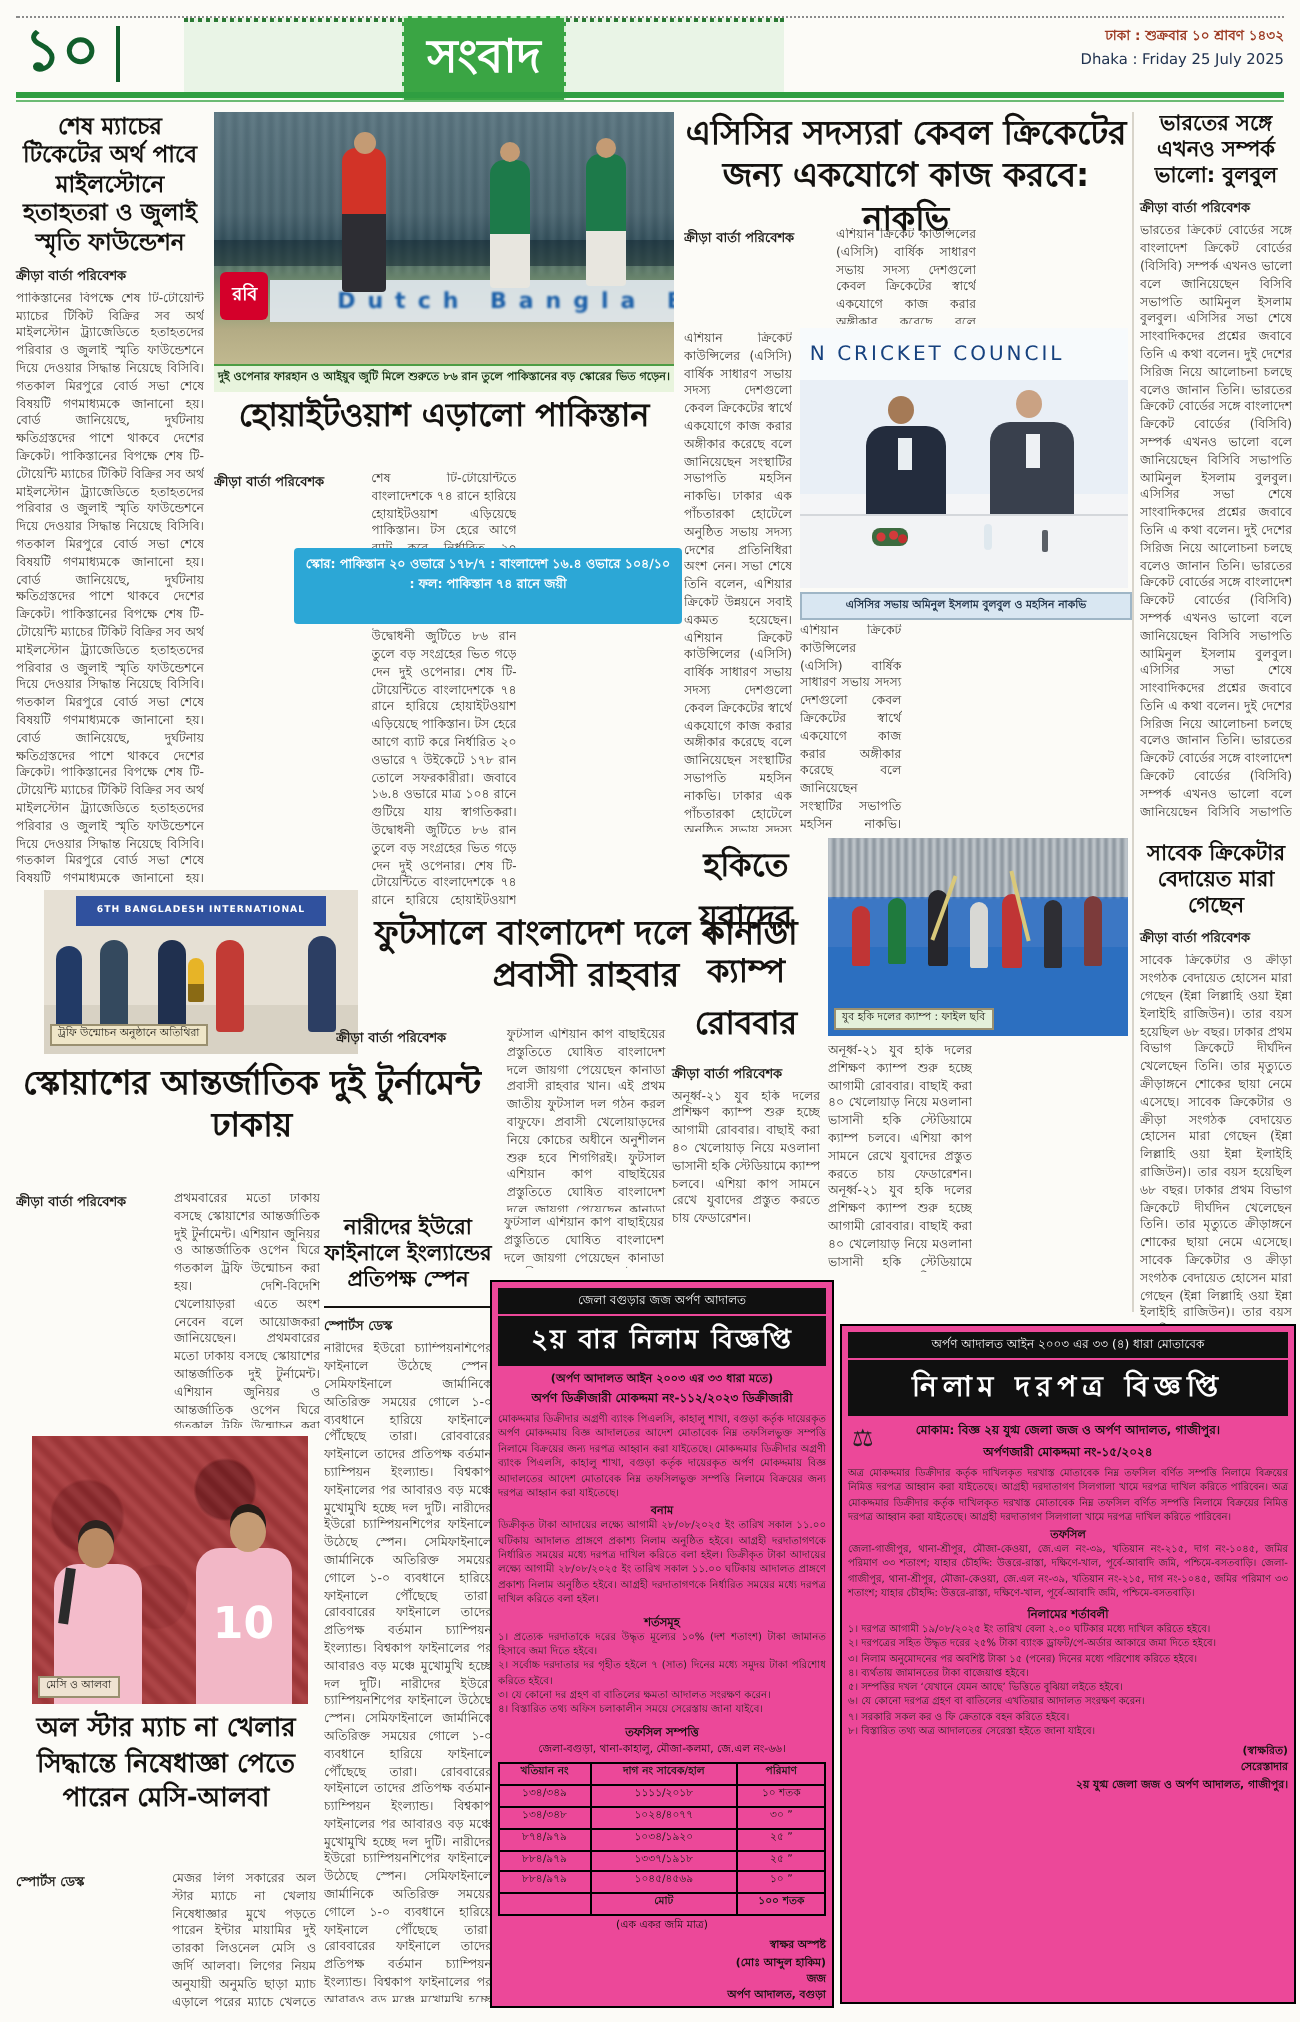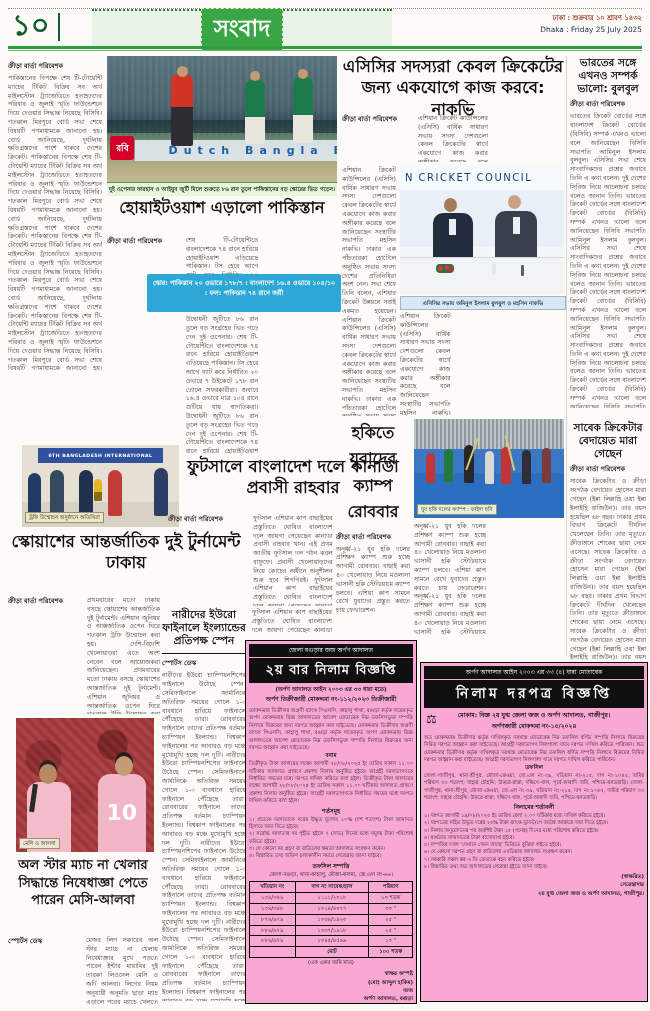--- a/index.html
+++ b/index.html
@@ -18,21 +18,21 @@
   .chip{position:absolute;font-size:5.4px;line-height:1.3;background:#f0ead2;border:0.5px solid #9a9070;
         padding:1px 3px;color:#1c1a14;white-space:nowrap;overflow:hidden}
   .cap-strip{position:absolute;left:0;right:0;bottom:0;font-size:5.6px;font-weight:bold;text-align:center;
         color:#12300f;background:#e8f4dd;border-top:1px solid #4d9d44;line-height:13px;height:13px;overflow:hidden}
   .fig{position:absolute;border-radius:7px 7px 2px 2px}
   .head-dot{position:absolute;border-radius:50%;background:#c49b74}
   .score-box{position:absolute;background:#2ca7d6;color:#fff;font-size:6.3px;font-weight:bold;
         text-align:center;line-height:1.55;padding:4px 5px;border-radius:2px;overflow:hidden}
   .vrule{position:absolute;width:1px;background:#d8d4ca}
   
-  .ad{position:absolute;border:1.6px solid #000;background:#f9a8d4;padding:3px;box-sizing:border-box}
+  .ad{position:absolute;border:1.6px solid #000;background:#ec4899;padding:3px;box-sizing:border-box}
   .ad-bar{background:#101010;color:#fff;text-align:center;overflow:hidden}
   .ad-small{font-size:5.1px;text-align:justify;line-height:1.45;color:#2a2824}
   .ad-center{text-align:center;font-weight:bold;color:#14120f}
   .ad table{width:100%;border-collapse:collapse;font-size:5.3px;color:#1c1a16;margin-top:2px}
   .ad th,.ad td{border:0.6px solid #000;text-align:center;padding:1px 1px;line-height:1.5}
   .sig{text-align:right;font-size:5.4px;font-weight:bold;line-height:1.55;color:#14120f;margin-top:2px}
   .underl{border-bottom:1px solid #14120f;padding-bottom:6px}
 </style>
 </head>
 <body>
@@ -48,20 +48,21 @@
 
 <div class="abs" style="left:420px;top:13px;width:222px;text-align:right;line-height:1.6">
   <div style="font-size:6.8px;color:#9c3a23;font-weight:bold">ঢাকা : শুক্রবার ১০ শ্রাবণ ১৪৩২</div>
   <div style="font-size:7.4px;color:#20324f">Dhaka : Friday 25 July 2025</div>
 </div>
 
 <div class="abs" style="left:8px;top:46px;width:634px;height:2.5px;background:#2f9e41"></div>
 <div class="abs" style="left:8px;top:50px;width:634px;height:1px;background:#6cbb74"></div>
 
 <div class="abs" style="left:8px;top:56px;width:94px;height:386px">
+  <div class="headline" style="font-size:11.5px">শেষ ম্যাচের টিকেটের অর্থ পাবে মাইলস্টোনে হতাহতরা ও জুলাই স্মৃতি ফাউন্ডেশন</div>
   <div class="byline" style="margin-top:5px">ক্রীড়া বার্তা পরিবেশক</div>
   <div class="body-text clip" style="height:298px">পাকিস্তানের বিপক্ষে শেষ টি-টোয়েন্টি ম্যাচের টিকিট বিক্রির সব অর্থ মাইলস্টোন ট্র্যাজেডিতে হতাহতদের পরিবার ও জুলাই স্মৃতি ফাউন্ডেশনে দিয়ে দেওয়ার সিদ্ধান্ত নিয়েছে বিসিবি। গতকাল মিরপুরে বোর্ড সভা শেষে বিষয়টি গণমাধ্যমকে জানানো হয়। বোর্ড জানিয়েছে, দুর্ঘটনায় ক্ষতিগ্রস্তদের পাশে থাকবে দেশের ক্রিকেট। পাকিস্তানের বিপক্ষে শেষ টি-টোয়েন্টি ম্যাচের টিকিট বিক্রির সব অর্থ মাইলস্টোন ট্র্যাজেডিতে হতাহতদের পরিবার ও জুলাই স্মৃতি ফাউন্ডেশনে দিয়ে দেওয়ার সিদ্ধান্ত নিয়েছে বিসিবি। গতকাল মিরপুরে বোর্ড সভা শেষে বিষয়টি গণমাধ্যমকে জানানো হয়। বোর্ড জানিয়েছে, দুর্ঘটনায় ক্ষতিগ্রস্তদের পাশে থাকবে দেশের ক্রিকেট। পাকিস্তানের বিপক্ষে শেষ টি-টোয়েন্টি ম্যাচের টিকিট বিক্রির সব অর্থ মাইলস্টোন ট্র্যাজেডিতে হতাহতদের পরিবার ও জুলাই স্মৃতি ফাউন্ডেশনে দিয়ে দেওয়ার সিদ্ধান্ত নিয়েছে বিসিবি। গতকাল মিরপুরে বোর্ড সভা শেষে বিষয়টি গণমাধ্যমকে জানানো হয়। বোর্ড জানিয়েছে, দুর্ঘটনায় ক্ষতিগ্রস্তদের পাশে থাকবে দেশের ক্রিকেট। পাকিস্তানের বিপক্ষে শেষ টি-টোয়েন্টি ম্যাচের টিকিট বিক্রির সব অর্থ মাইলস্টোন ট্র্যাজেডিতে হতাহতদের পরিবার ও জুলাই স্মৃতি ফাউন্ডেশনে দিয়ে দেওয়ার সিদ্ধান্ত নিয়েছে বিসিবি। গতকাল মিরপুরে বোর্ড সভা শেষে বিষয়টি গণমাধ্যমকে জানানো হয়। বোর্ড জানিয়েছে, দুর্ঘটনায় ক্ষতিগ্রস্তদের পাশে থাকবে দেশের ক্রিকেট। পাকিস্তানের বিপক্ষে শেষ টি-টোয়েন্টি ম্যাচের টিকিট বিক্রির সব অর্থ মাইলস্টোন ট্র্যাজেডিতে হতাহতদের পরিবার ও জুলাই স্মৃতি ফাউন্ডেশনে দিয়ে দেওয়ার সিদ্ধান্ত নিয়েছে বিসিবি। গতকাল মিরপুরে বোর্ড সভা শেষে বিষয়টি গণমাধ্যমকে জানানো হয়। বোর্ড জানিয়েছে, দুর্ঘটনায় ক্ষতিগ্রস্তদের পাশে থাকবে দেশের ক্রিকেট।</div>
 </div>
 
 <div class="photo" style="left:107px;top:56px;width:230px;height:140px;background:linear-gradient(180deg,#5a7580 0%,#4a6570 36%,#33505c 46%,#5d7a6a 56%,#7a9370 64%,#b4ac85 78%,#cbc398 100%)">
   <div class="abs" style="left:0;top:0;right:0;height:58%;background:repeating-linear-gradient(90deg,rgba(255,255,255,.12) 0 3px,rgba(0,0,0,.12) 3px 6px);opacity:.5;filter:blur(1px)"></div>
   <div class="abs" style="left:0;top:46%;right:0;height:9%;background:rgba(20,40,50,.55)"></div>
   <div class="abs" style="left:12%;top:60%;right:0;height:15%;background:rgba(226,233,239,.9);display:flex;align-items:center;overflow:hidden">
     <span style="font-size:11px;font-weight:bold;color:#1b5fa8;letter-spacing:6px;white-space:nowrap;padding-left:34px;filter:blur(.4px)">Dutch Bangla Ban</span>
   </div>

